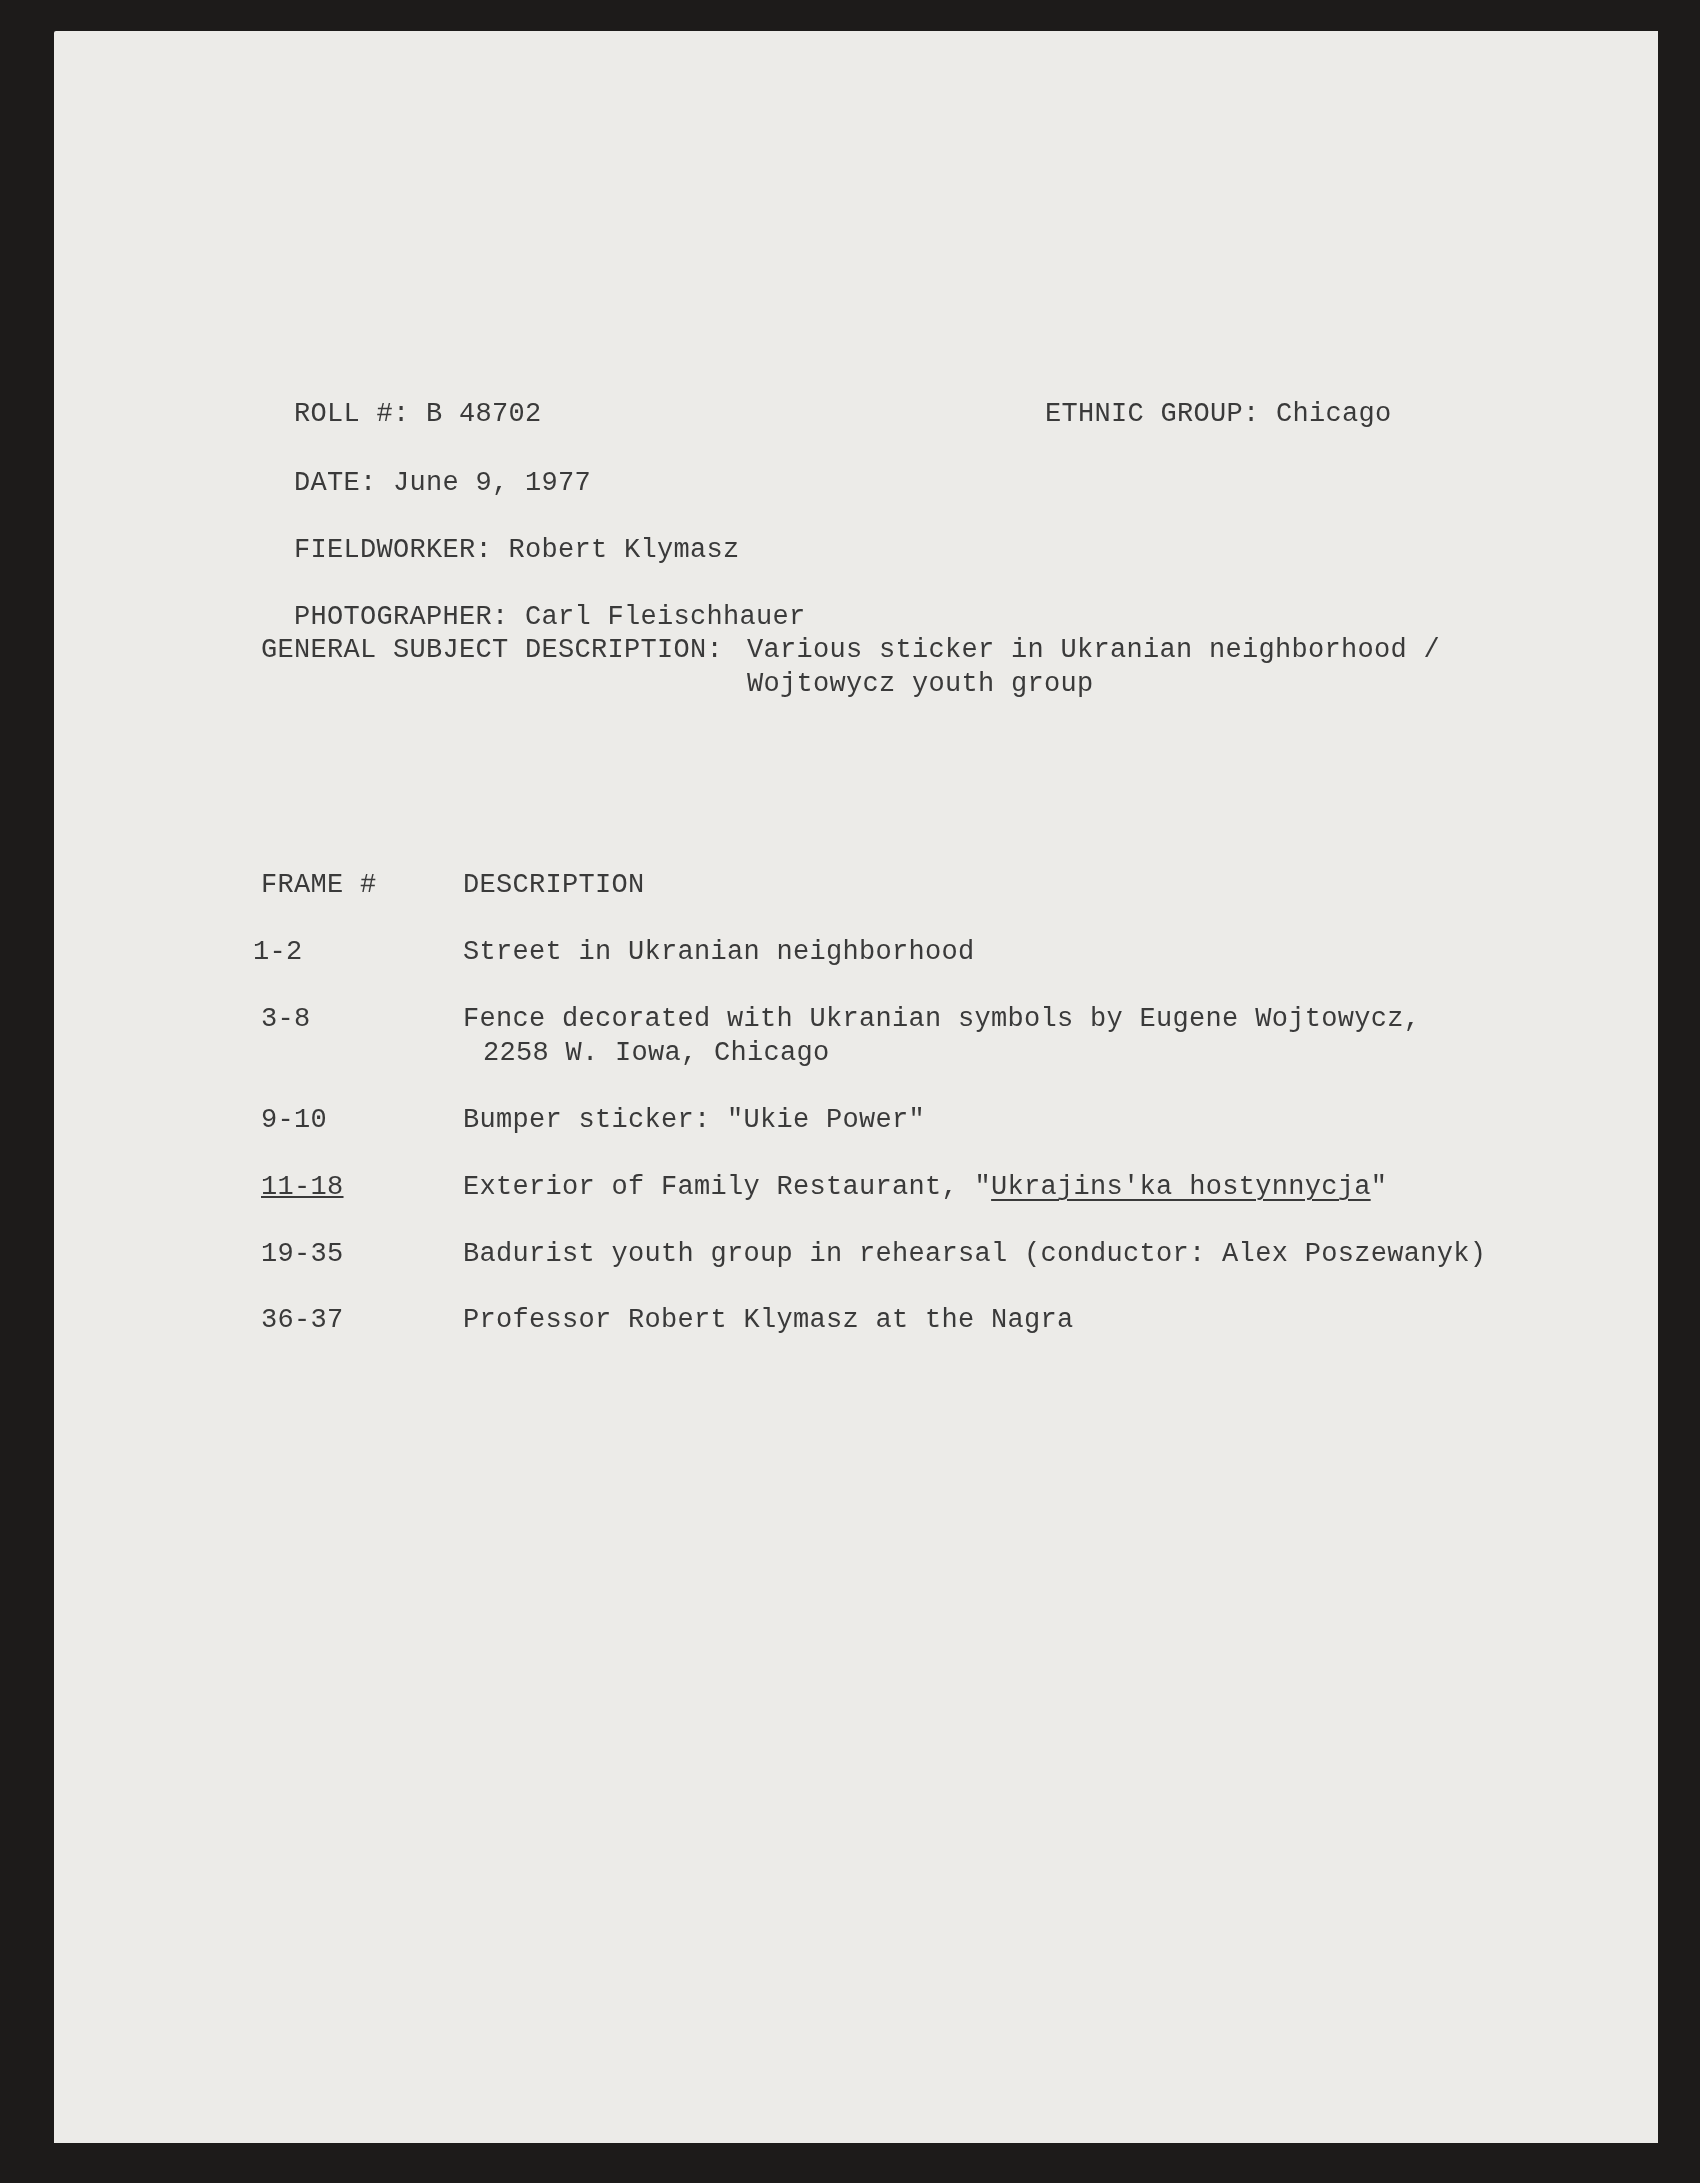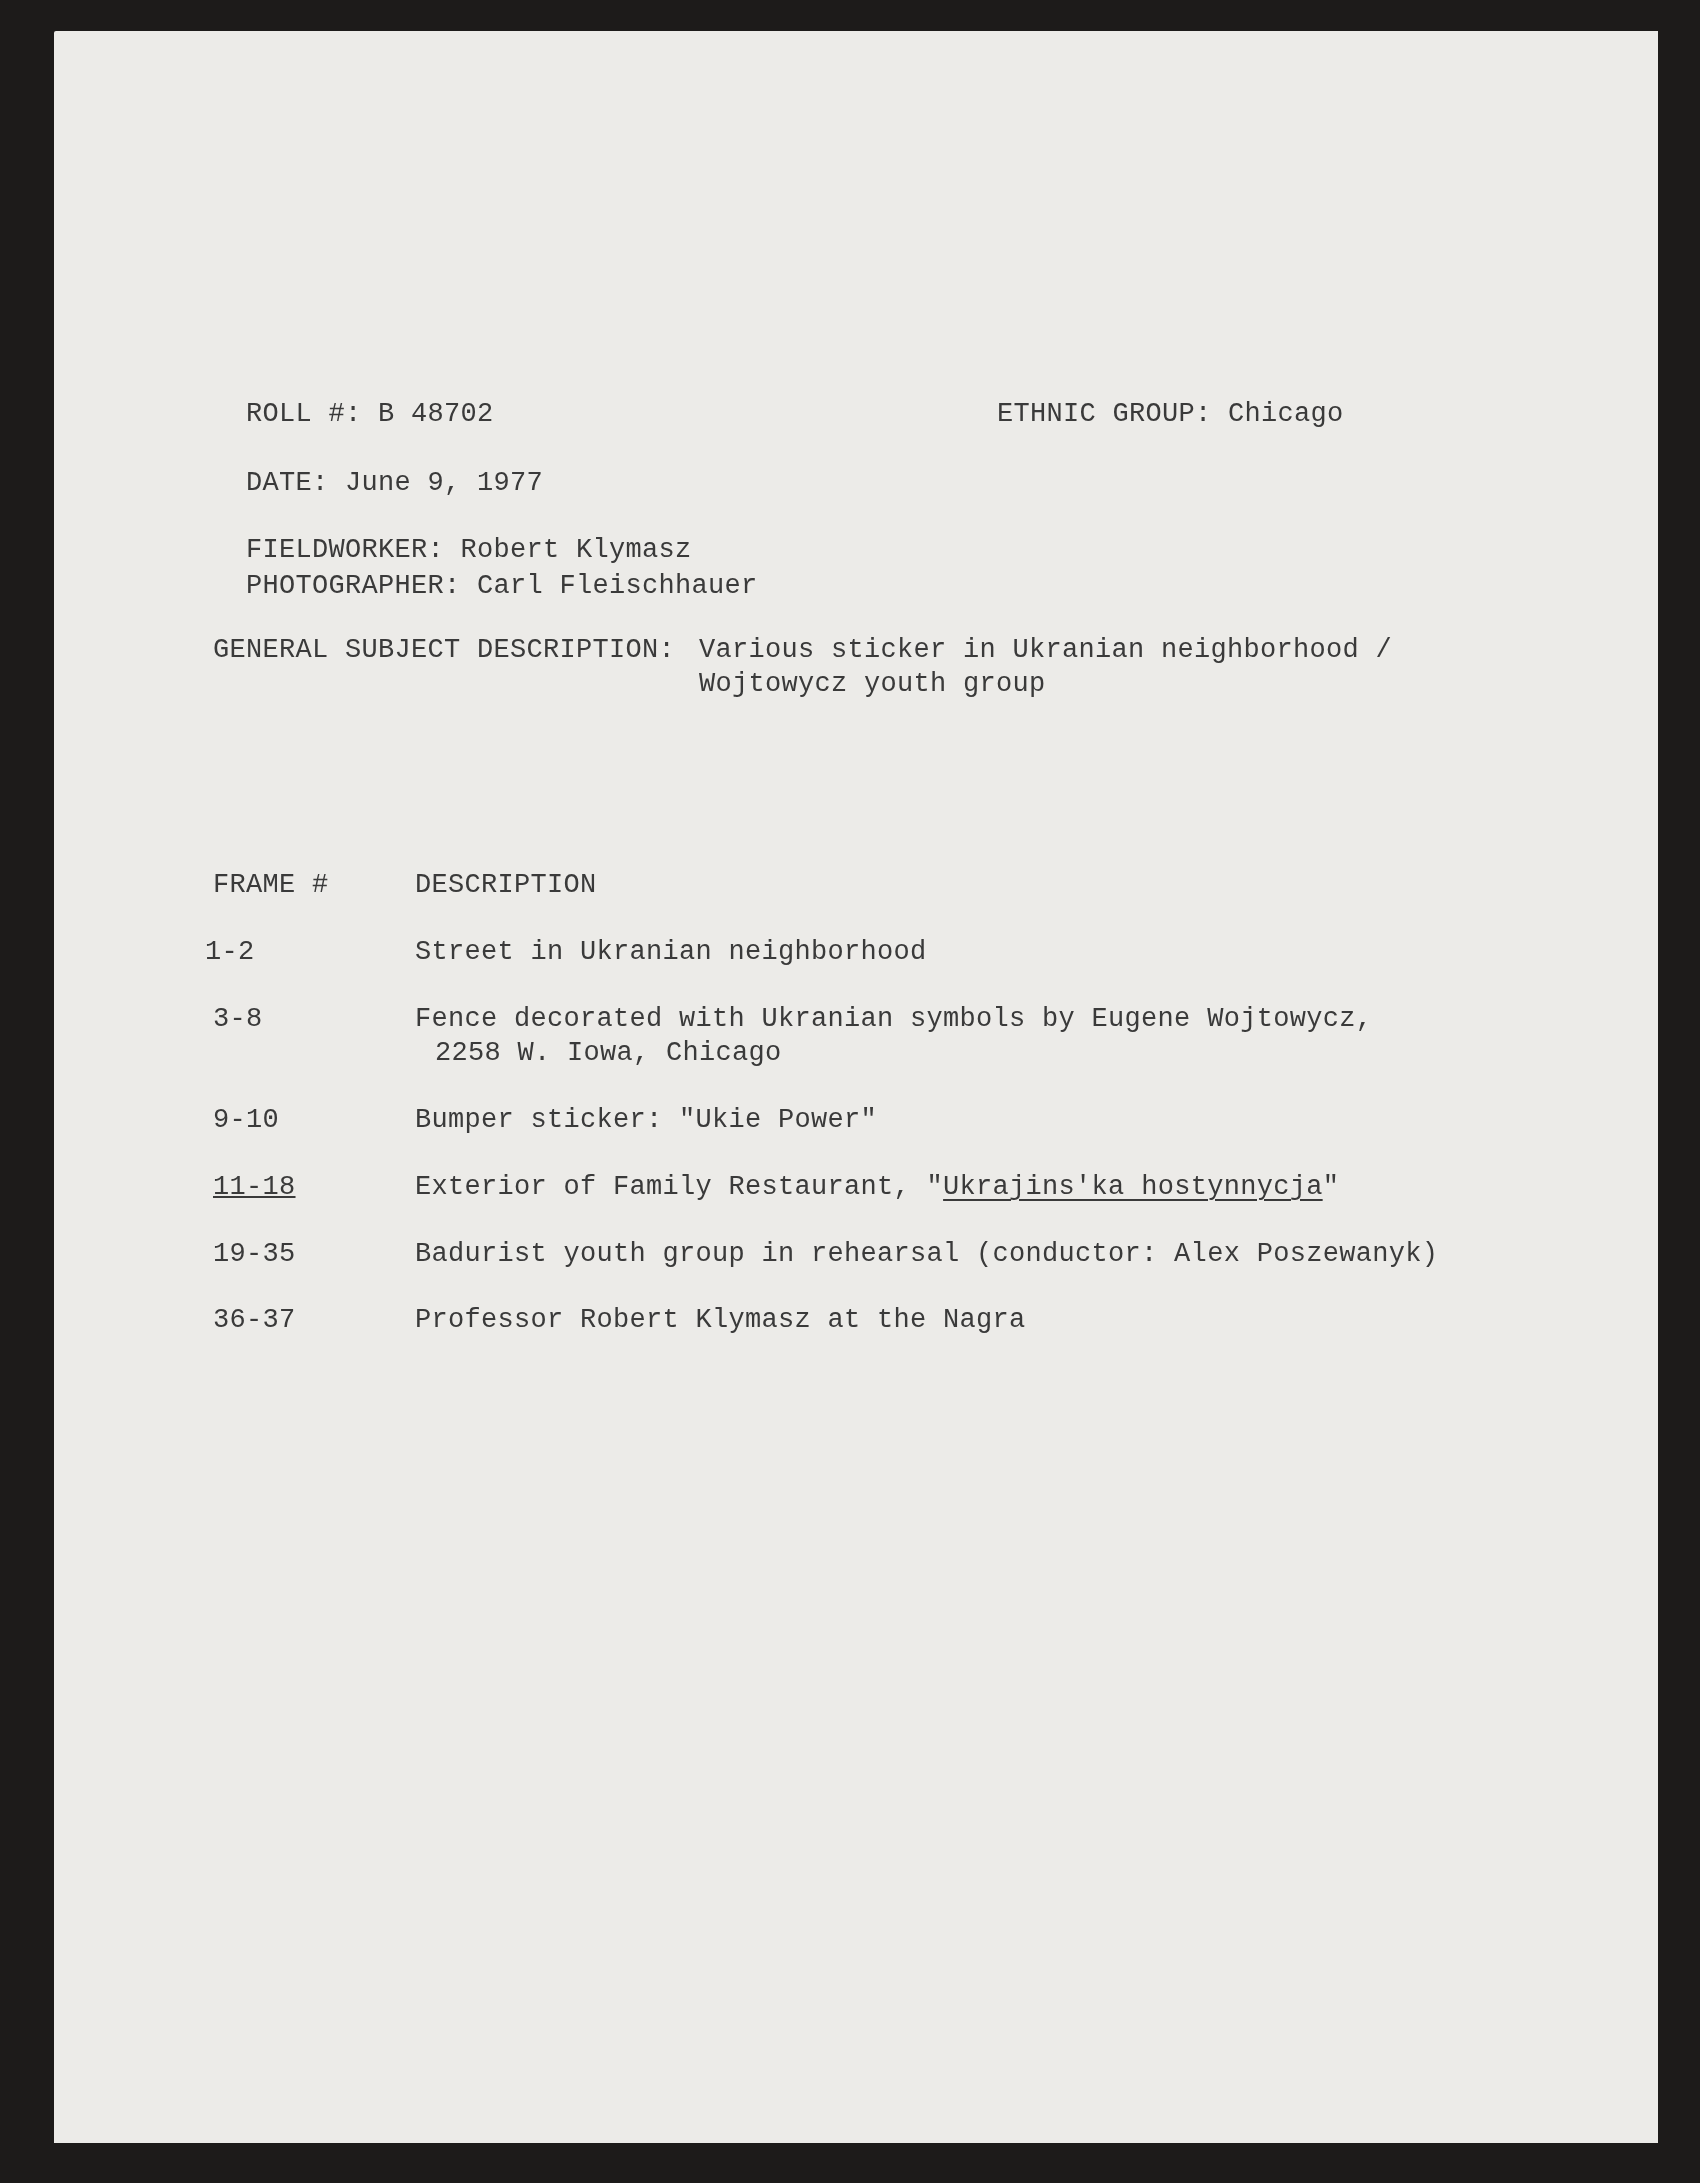--- a/index.html
+++ b/index.html
@@ -23,20 +23,21 @@
       border-radius: 2px 0 0 0;
     }
     .typed {
       position: absolute;
       font-family: "Liberation Mono", "DejaVu Sans Mono", monospace;
       font-size: 27px;
       line-height: 34px;
       color: #3a3a3a;
       white-space: pre;
       letter-spacing: 0.3px;
+      margin-left: 48px;
     }
     .u {
       text-decoration: underline;
       text-decoration-thickness: 2px;
       text-underline-offset: 5px;
     }
   </style>
 </head>
 <body>
 
@@ -51,21 +52,21 @@
 </div>
 
 <div class="typed" style="left:213px; top:432px;">
   <span>DATE:</span> <span>June 9, 1977</span>
 </div>
 
 <div class="typed" style="left:213px; top:499px;">
   <span>FIELDWORKER:</span> <span>Robert Klymasz</span>
 </div>
 
-<div class="typed" style="left:213px; top:535px;">
+<div class="typed" style="left:213px; top:566px;">
   <span>PHOTOGRAPHER:</span> <span>Carl Fleischhauer</span>
 </div>
 
 <div class="typed" style="left:213px; top:633px;">GENERAL SUBJECT DESCRIPTION:</div>
 <div class="typed" style="left:699px; top:633px;">Various sticker in Ukranian neighborhood /</div>
 <div class="typed" style="left:699px; top:667px;">Wojtowycz youth group</div>
 
 <div class="typed" style="left:213px; top:868px;">FRAME #</div>
 <div class="typed" style="left:415px; top:868px;">DESCRIPTION</div>
 

